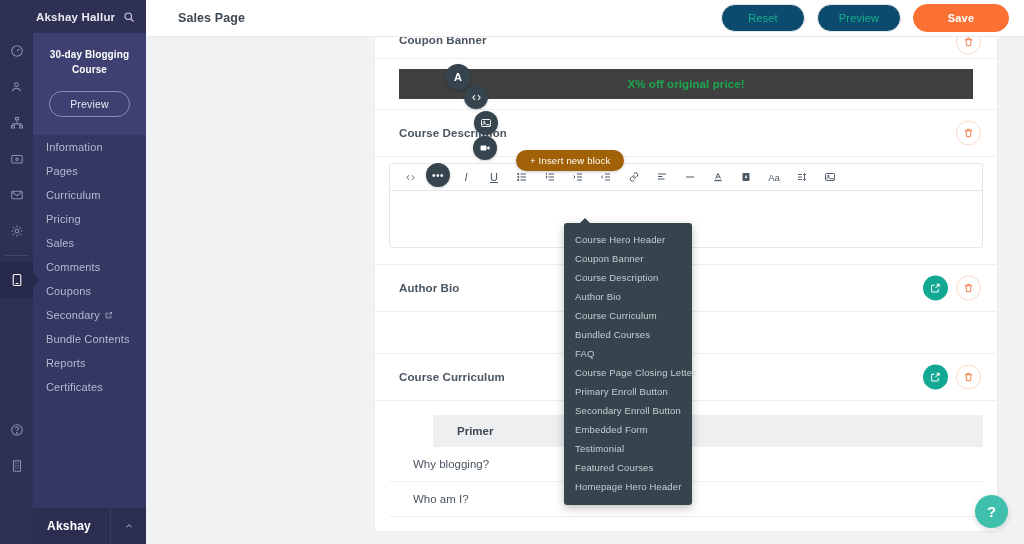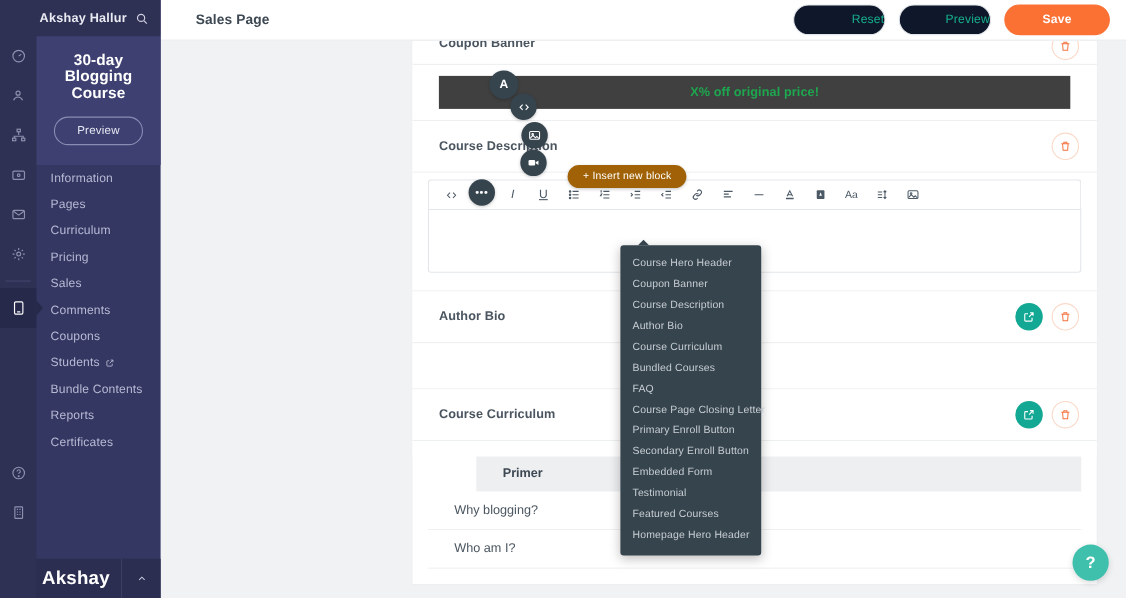--- a/index.html
+++ b/index.html
@@ -39,21 +39,21 @@
     padding:0 11px 0 34px; background:#2e3154; color:#e9eaf2;
     font-size:11.5px; font-weight:700; letter-spacing:.2px;
   }
   .sb-top .usr { padding-left:2px; }
   .sb-search { color:#cfd0e0; display:flex; align-items:center; cursor:pointer; }
   .sb-course {
     margin-left:33px; background:#3d4070; padding:14px 14px 18px;
     text-align:center;
   }
   .sb-course-title {
-    color:#fff; font-size:14px; font-weight:700; line-height:15px; letter-spacing:.1px;
+    color:#fff; font-size:10px; font-weight:700; line-height:15px; letter-spacing:.1px;
   }
   .sb-preview {
     display:inline-block; margin-top:14px; padding:6px 20px;
     border:1px solid #8a8cb4; border-radius:14px; color:#e6e7f2;
     font-size:10.5px; letter-spacing:.2px; cursor:pointer; background:transparent;
     font-family:inherit;
   }
   .sb-nav { margin-left:33px; }
   .sb-item {
     display:flex; align-items:center; gap:5px;
@@ -74,42 +74,42 @@
   }
   .avatar::after{
     content:""; position:absolute; left:2px; top:14px; width:18px; height:11px;
     border-radius:9px 9px 0 0; background:#fafafa;
   }
   .av-dot {
     position:absolute; right:-2px; bottom:0px; width:9px; height:9px; border-radius:50%;
     background:#2bb8a4; border:1.5px solid #2b2e50; z-index:3;
   }
   .sb-user-name {
-    flex:1; text-align:center; color:#fff; font-size:17px; font-weight:700; letter-spacing:.2px;
+    flex:1; text-align:center; color:#fff; font-size:12px; font-weight:700; letter-spacing:.2px;
   }
   .sb-caret {
     width:36px; height:36px; display:flex; align-items:center; justify-content:center;
     color:#c9cade; border-left:1px solid #3b3e62; cursor:pointer;
   }
 
   
   .topbar {
     position:absolute; left:146px; top:0; right:0; height:37px;
     background:#fff; border-bottom:1px solid #e8eaed;
     display:flex; align-items:center; z-index:15;
   }
   .page-title {
     margin-left:32px; color:#3d4852; font-size:12.5px; font-weight:700; letter-spacing:.1px;
   }
   .topbar-actions { margin-left:auto; display:flex; align-items:center; gap:12px; padding-right:15px; }
   .btn {
     border-radius:16px; font-size:11px; padding:7px 0; width:84px; text-align:center;
     cursor:pointer; font-family:inherit; letter-spacing:.2px;
   }
-  .btn-ghost { background:#0f172a; border:1px solid #e3e6ea; color:#16b08c;text-align:right; }
+  .btn-ghost { background:#0c4a6e; border:1px solid #e3e6ea; color:#16b08c; }
   .btn-save { background:#fb7134; border:1px solid #fb7134; color:#fff; width:96px; font-weight:600; }
 
   
   .canvas {
     position:absolute; left:146px; top:37px; right:0; bottom:0;
     background:#f1f2f4; overflow:hidden;
   }
   .sheet {
     position:absolute; left:229px; top:-12px; width:622px; background:#fff;
     box-shadow:0 0 0 1px #eceef0;
@@ -298,21 +298,21 @@
         <div class="sb-item">
           <span>Sales</span>
         </div>
         <div class="sb-item">
           <span>Comments</span>
         </div>
         <div class="sb-item">
           <span>Coupons</span>
         </div>
         <div class="sb-item">
-          <span>Students</span>
+          <span>Secondary</span>
           <span style="display: inline-flex; color: rgb(183, 185, 212);">
             <svg width="8" height="8" viewBox="0 0 24 24" fill="none" stroke="currentColor" stroke-width="2.4">
               <path d="M14 4h6v6M20 4l-9 9"></path>
               <path d="M18 14v5a1.5 1.5 0 01-1.5 1.5H5A1.5 1.5 0 013.5 19V7.5A1.5 1.5 0 015 6h5"></path>
             </svg>
           </span>
         </div>
         <div class="sb-item">
           <span>Bundle Contents</span>
         </div>

